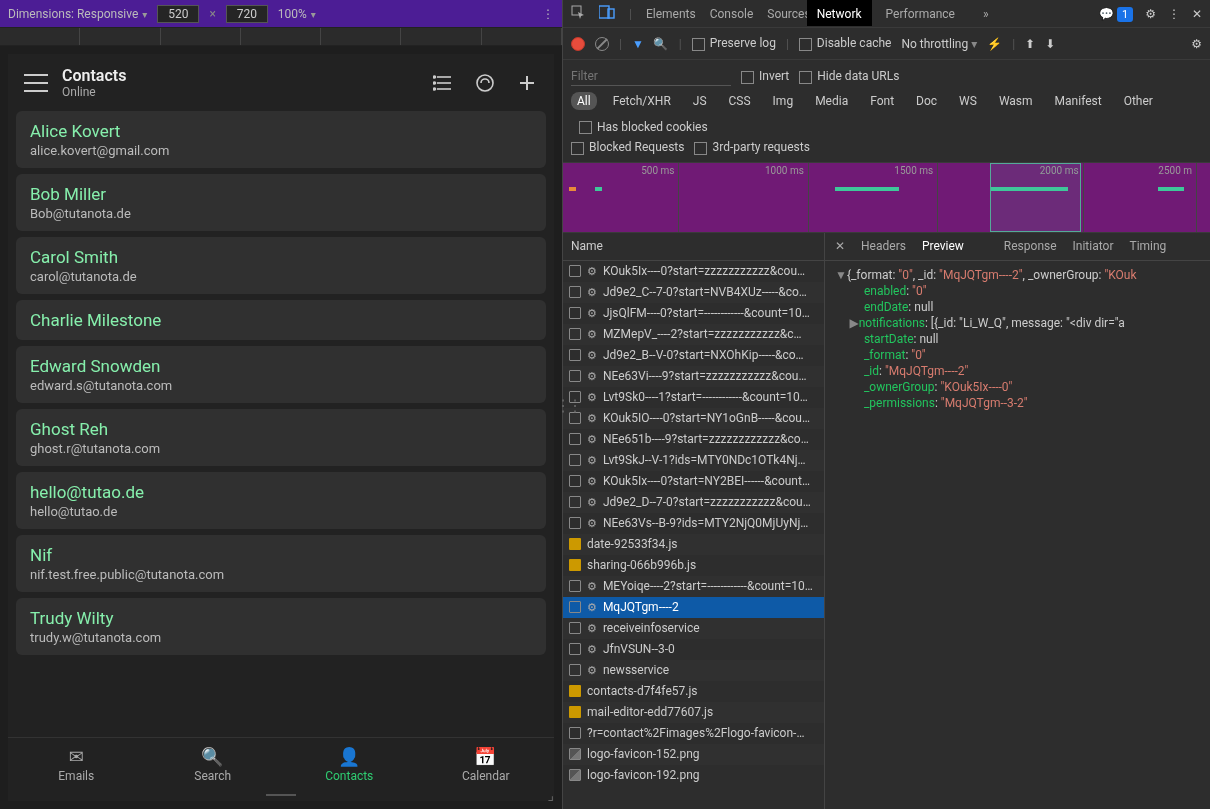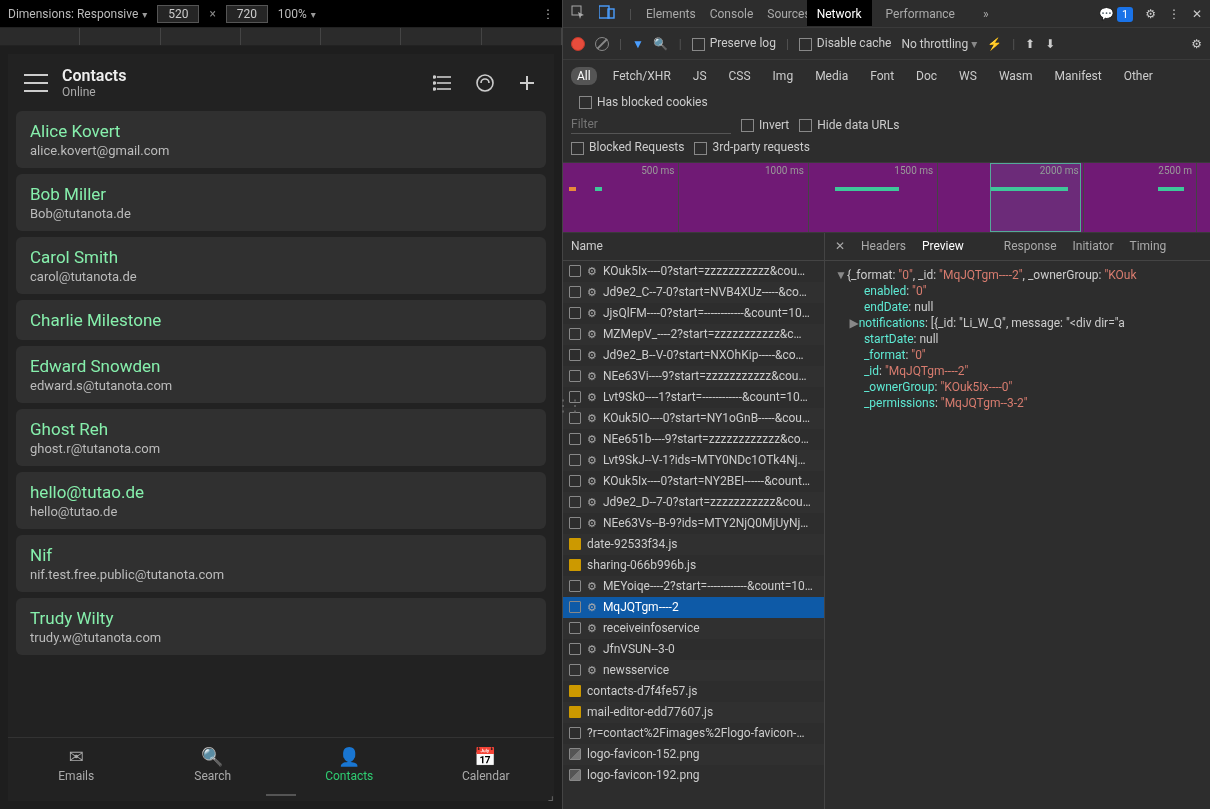--- a/index.html
+++ b/index.html
@@ -2,21 +2,21 @@
 <html><head>
 <meta charset="utf-8">
 <style>
 * { margin:0; padding:0; box-sizing:border-box; font-family:-apple-system,BlinkMacSystemFont,"Segoe UI",Roboto,sans-serif; }
 body { background:#1a1a1a; color:#ccc; width:1210px; height:809px; overflow:hidden; font-size:13px; }
 .main-container { display:flex; width:100%; height:100%; }
 .left-pane { width:563px; height:100%; background:#2a2a2a; display:flex; flex-direction:column; border-right:1px solid #444; }
 .right-pane { flex:1; height:100%; background:#282828; display:flex; flex-direction:column; }
 
 
-.device-toolbar { height:28px; background:#000000; display:flex; align-items:center; padding:0 8px; gap:10px; font-size:12px; color:#bbb; border-bottom:1px solid #222; }
+.device-toolbar { height:28px; background:#4c1d95; display:flex; align-items:center; padding:0 8px; gap:10px; font-size:12px; color:#bbb; border-bottom:1px solid #222; }
 .dim-input { width:42px; height:18px; background:#252525; border:1px solid #555; color:#ccc; text-align:center; font-size:12px; }
 .x-sep { color:#888; }
 .device-toolbar .right { margin-left:auto; }
 .tri-down::after { content:"▾"; font-size:10px; margin-left:4px; color:#999; }
 .ruler { height:18px; background:#2b2b2b; border-bottom:1px solid #222; display:flex; }
 .ruler div { flex:1; border-right:1px solid #444; }
 
 
 .app-vp { flex:1; background:#1e1e1e; padding:8px; overflow:auto; position:relative; }
 .app-frame { width:100%; height:100%; background:#222; display:flex; flex-direction:column; }
@@ -81,21 +81,21 @@
 .ri-gear { color:#aaa; font-size:11px; }
 .ri-js { background:#c90; border-radius:1px; }
 .ri-img { border:1px solid #888; border-radius:1px; background:linear-gradient(135deg,#555 50%,#777 50%); }
 
 .dt-detail { flex:1; display:flex; flex-direction:column; background:#2d2d2d; }
 .detail-tabs { height:28px; border-bottom:1px solid #444; display:flex; align-items:center; gap:16px; padding:0 10px; font-size:12px; }
 .detail-tabs .close-x { color:#aaa; cursor:pointer; }
 .detail-tabs .dtab { color:#aaa; cursor:pointer; }
 .detail-tabs .dtab.active { color:#fff; }
 .detail-body { flex:1; padding:6px 10px; font-family:Menlo,Consolas,monospace; font-size:12px; line-height:16px; overflow:auto; white-space:pre; }
-.k { color:#5eead4; }
+.k { color:#22c55e; }
 .s { color:#d87c6f; }
 .p { color:#ccc; }
 .arrow { color:#888; }
 
 .dt-status { height:24px; border-top:1px solid #444; background:#2d2d2d; display:flex; align-items:center; padding:0 10px; gap:18px; font-size:12px; color:#ccc; }
 .dt-status span { border-right:1px solid #555; padding-right:18px; }
 .dt-status span:last-child { border:none; }
 
 .splitter { position:absolute; left:555px; top:50%; transform:translateY(-50%); color:#666; font-size:16px; letter-spacing:-4px; }
 </style>
@@ -255,41 +255,41 @@
       <span><span>No throttling</span> <span style="color:#888">▾</span></span>
       <span style="color:#888">⚡</span>
       <span style="color:#555">|</span>
       <span>⬆</span>
       <span>⬇</span>
       <span class="spacer"></span>
       <span>⚙</span>
     </div>
 
     <div class="dt-filterbar">
+      <div class="filter-row">
+        <input class="filter-input" placeholder="Filter" style="">
+        <label><span class="chk"></span><span>Invert</span></label>
+        <label><span class="chk"></span><span>Hide data URLs</span></label>
+      </div>
       <div class="filter-row" id="type-pills">
           <span class="type-pill active">All</span>
           <span class="type-pill">Fetch/XHR</span>
           <span class="type-pill">JS</span>
           <span class="type-pill">CSS</span>
           <span class="type-pill">Img</span>
           <span class="type-pill">Media</span>
           <span class="type-pill">Font</span>
           <span class="type-pill">Doc</span>
           <span class="type-pill">WS</span>
           <span class="type-pill">Wasm</span>
           <span class="type-pill">Manifest</span>
           <span class="type-pill">Other</span>
           <label style="margin-left: 8px;"><span class="chk"></span><span>Has blocked cookies</span></label>
         </div>
       <div class="filter-row">
-        <input class="filter-input" placeholder="Filter" style="">
-        <label><span class="chk"></span><span>Invert</span></label>
-        <label><span class="chk"></span><span>Hide data URLs</span></label>
-      </div>
-      <div class="filter-row">
         <label><span class="chk"></span><span>Blocked Requests</span></label>
         <label><span class="chk"></span><span>3rd-party requests</span></label>
       </div>
     </div>
 
     <div class="timeline" id="timeline">
         <div class="tl-grid" style="left: 0px; width: 18%;">500 ms</div>
         <div class="tl-grid" style="left: 0px; width: 38%;">1000 ms</div>
         <div class="tl-grid" style="left: 0px; width: 58%;">1500 ms</div>
         <div class="tl-grid" style="left: 16px; width: 78%;">2000 ms</div>

